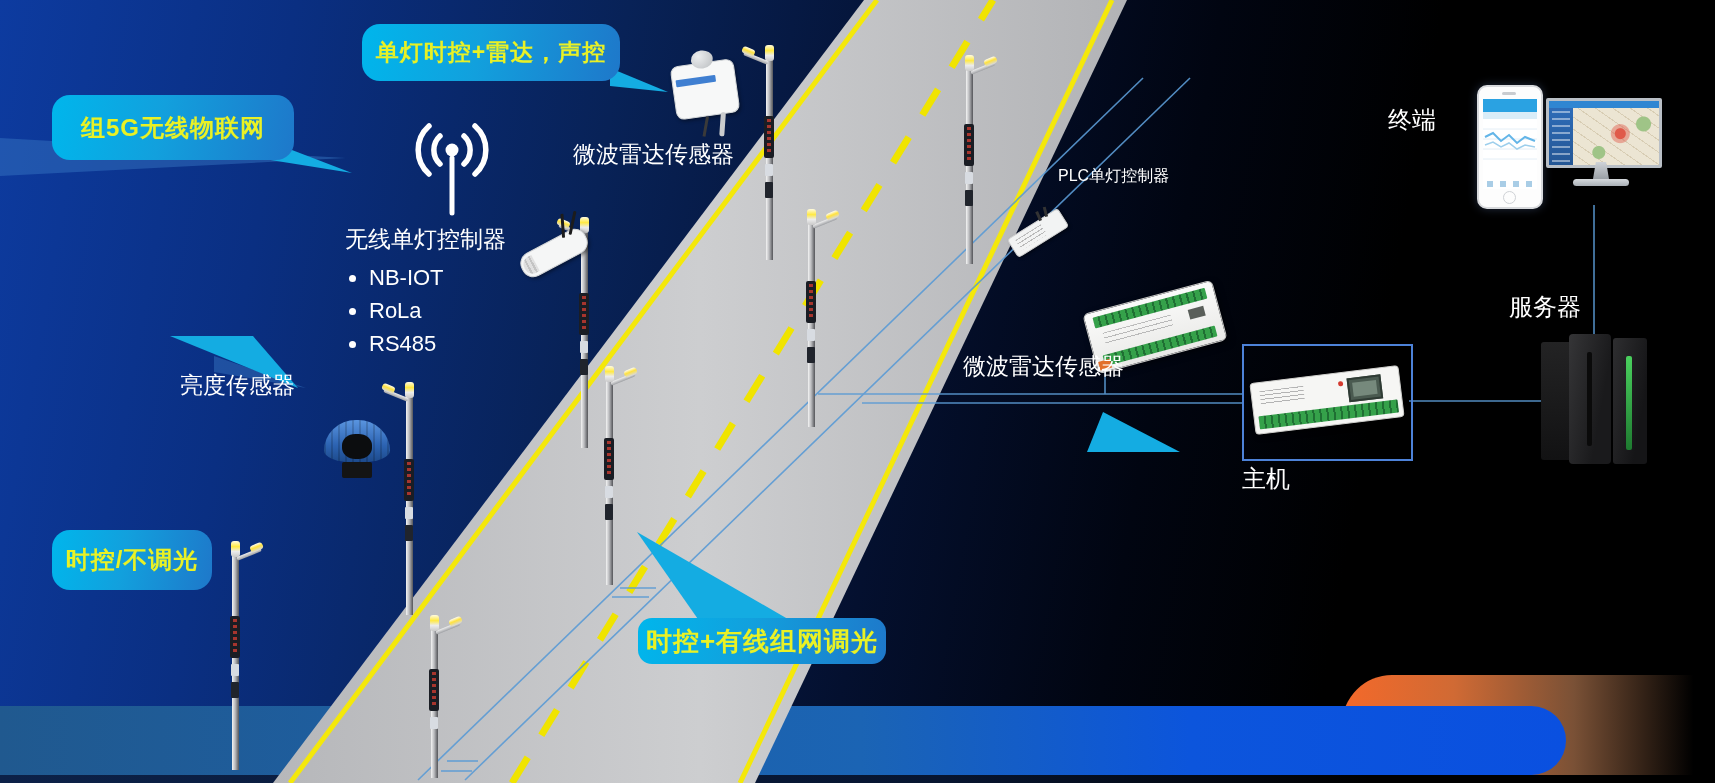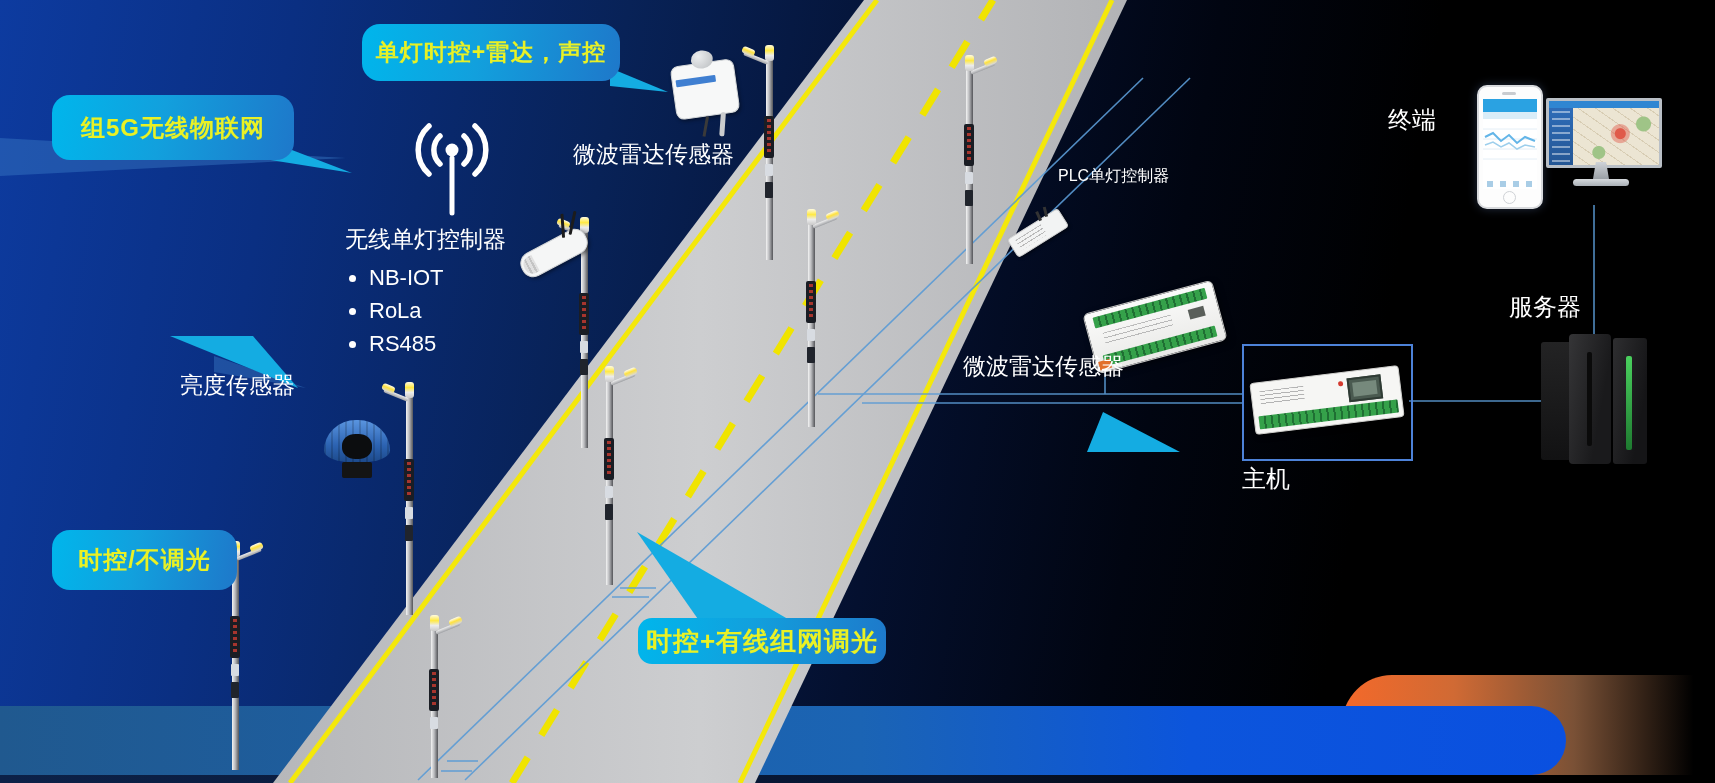--- a/index.html
+++ b/index.html
@@ -334,21 +334,21 @@
   <div class="abs server">
     <div class="t1"></div>
     <div class="t2"></div>
     <div class="t3">
       <div class="green"></div>
     </div>
   </div>
 
   <div class="abs pill" style="left:362px;top:24px;width:258px;height:57px;font-size:23px">单灯时控+雷达，声控</div>
   <div class="abs pill" style="left:52px;top:95px;width:242px;height:65px;font-size:24px">组5G无线物联网</div>
-  <div class="abs pill" style="left:52px;top:530px;width:185px;height:60px;font-size:24px">时控/不调光</div>
+  <div class="abs pill" style="left:52px;top:530px;width:160px;height:60px;font-size:24px">时控/不调光</div>
   <div class="abs pill" style="left:638px;top:618px;width:248px;height:46px;font-size:26px;border-radius:14px">时控+有线组网调光</div>
 
   <div class="abs wlabel" style="left:573px;top:139px;font-size:23px">微波雷达传感器</div>
   <div class="abs wlabel" style="left:180px;top:370px;font-size:23px">亮度传感器</div>
   <div class="abs wl-block" style="left:345px;top:224px">
     <div class="title">无线单灯控制器</div>
     <ul>
       <li>NB-IOT</li>
       <li>RoLa</li>
       <li>RS485</li>

